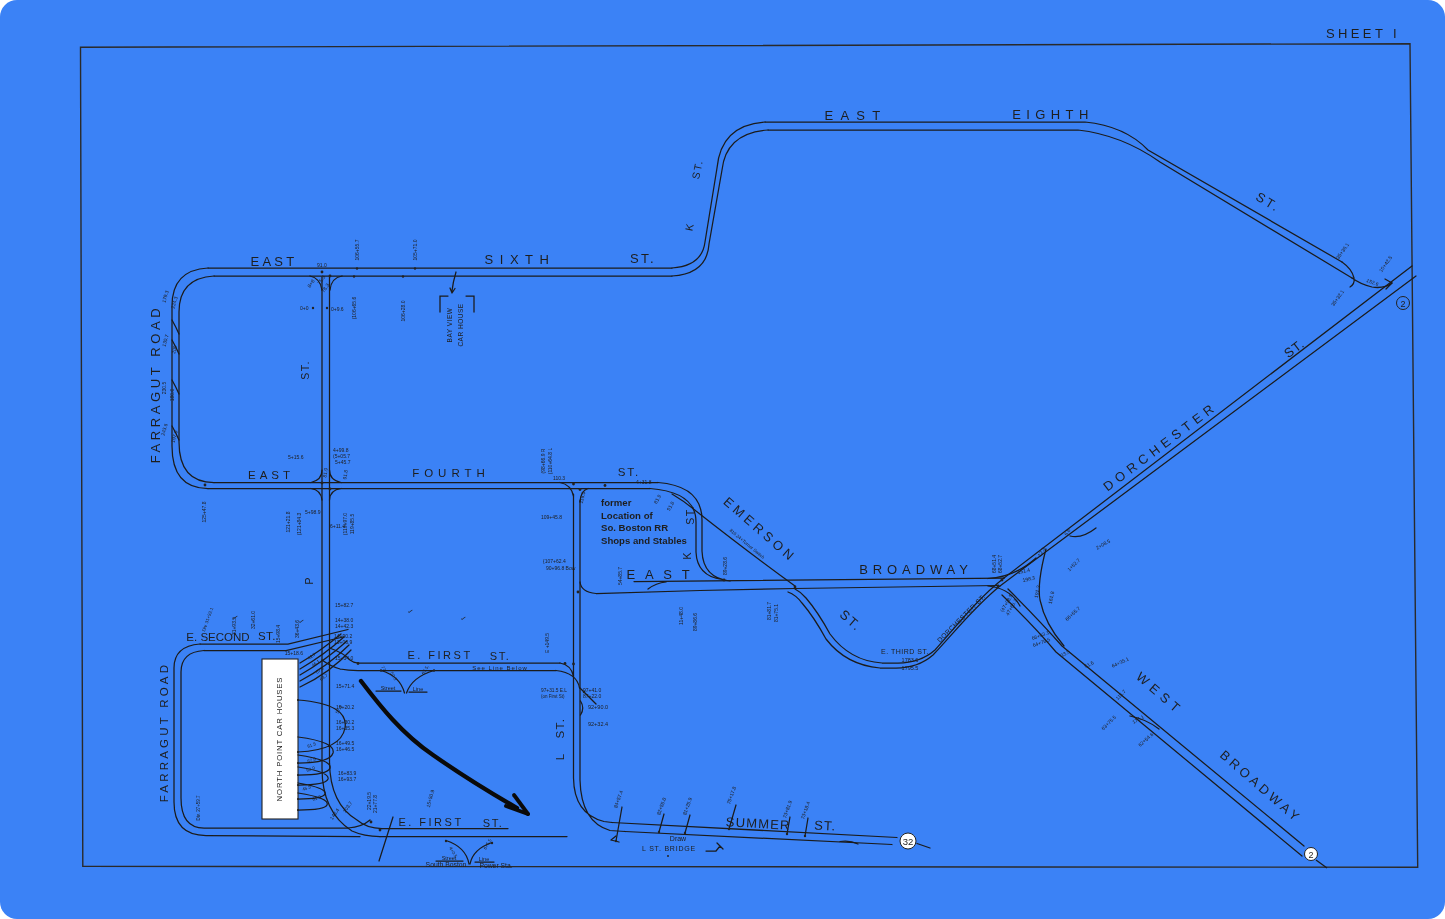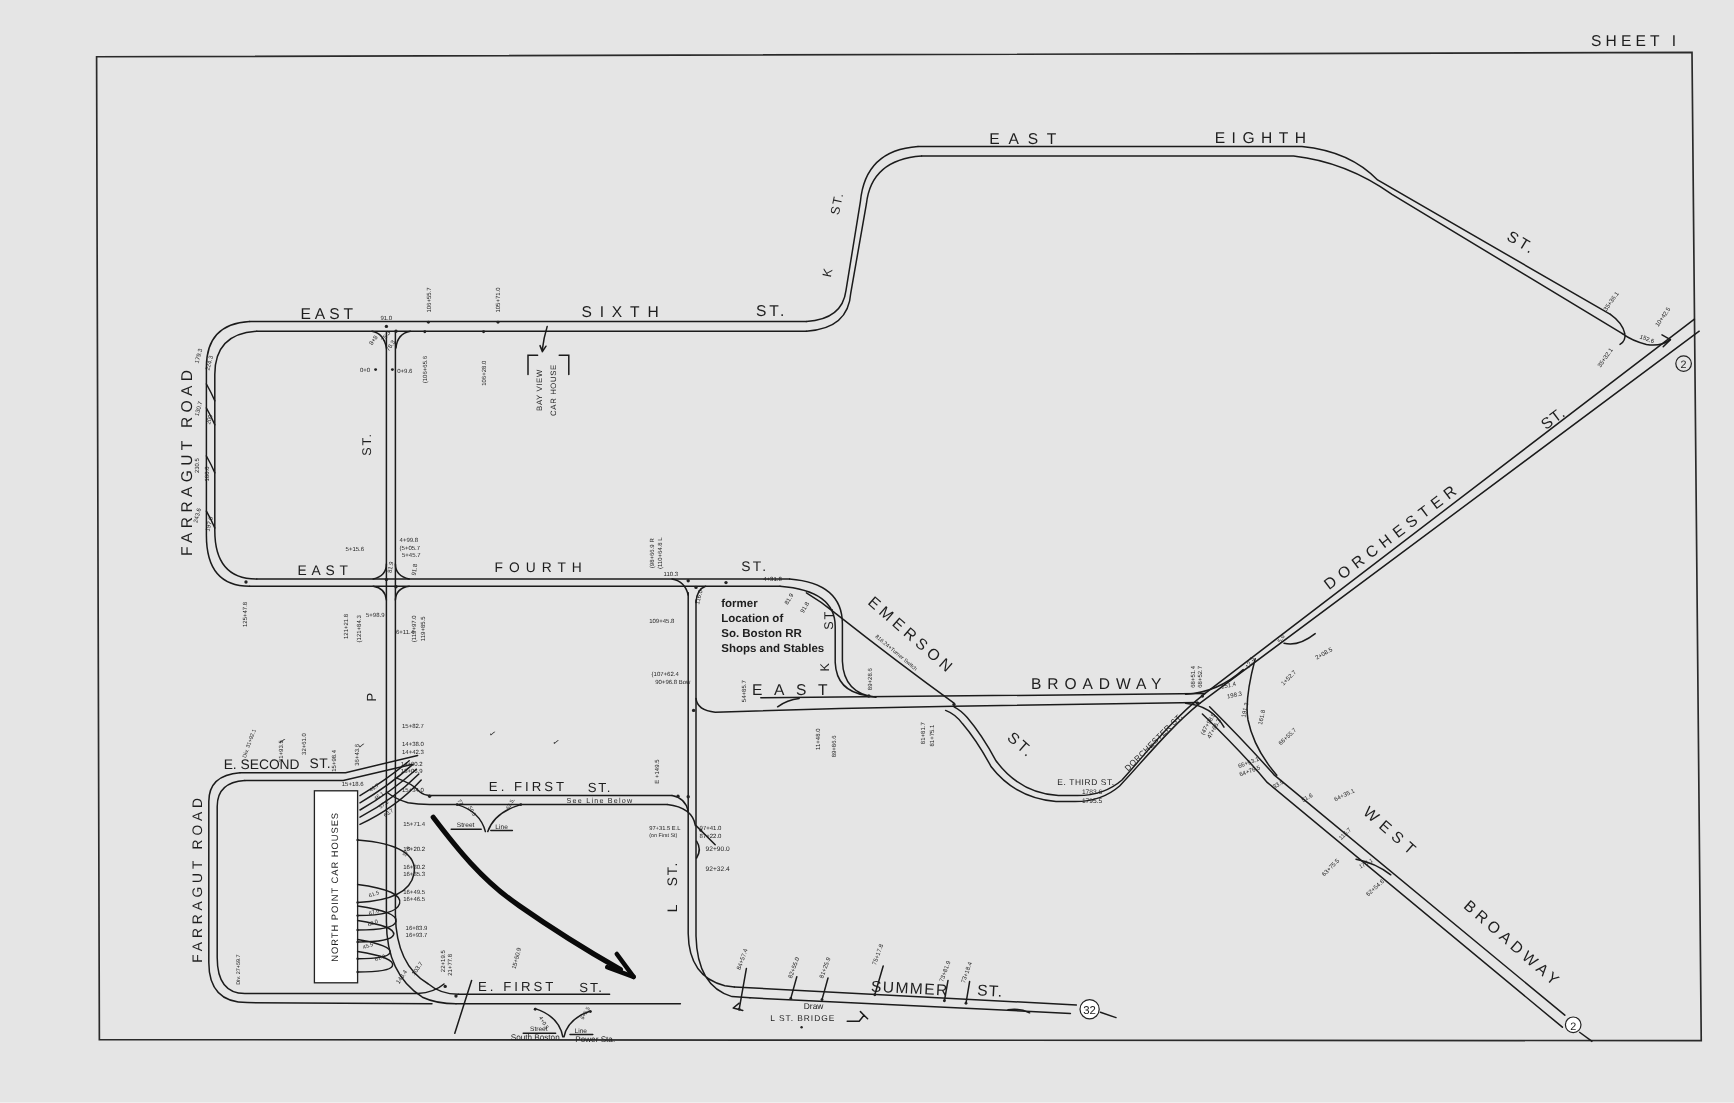--- a/index.html
+++ b/index.html
@@ -1,16 +1,16 @@
 <!DOCTYPE html>
 <html><head>
 <meta charset="utf-8">
 <style>
   html,body{margin:0;padding:0;background:#ffffff;}
-  .wrap{position:relative;width:1445px;height:919px;background:#e5e5e5;overflow:hidden;}
+  .wrap{position:relative;width:1445px;height:919px;background:#3b82f6;overflow:hidden;border-radius:17px;}
   svg{position:absolute;left:0;top:0;}
   text{font-family:"Liberation Sans", sans-serif;fill:#1e1e1e;}
 </style>
 </head>
 <body>
 <div class="wrap">
 <svg width="1445" height="919" viewBox="0 0 1445 919">
 <g fill="none" stroke="#1b1b1b" stroke-width="1.25" stroke-linecap="round">
 
 <polygon points="80.5,47.3 1410,43.7 1417.7,867.2 82.8,866.4" fill="none" stroke="#2a2a2a" stroke-width="1.4"></polygon>

